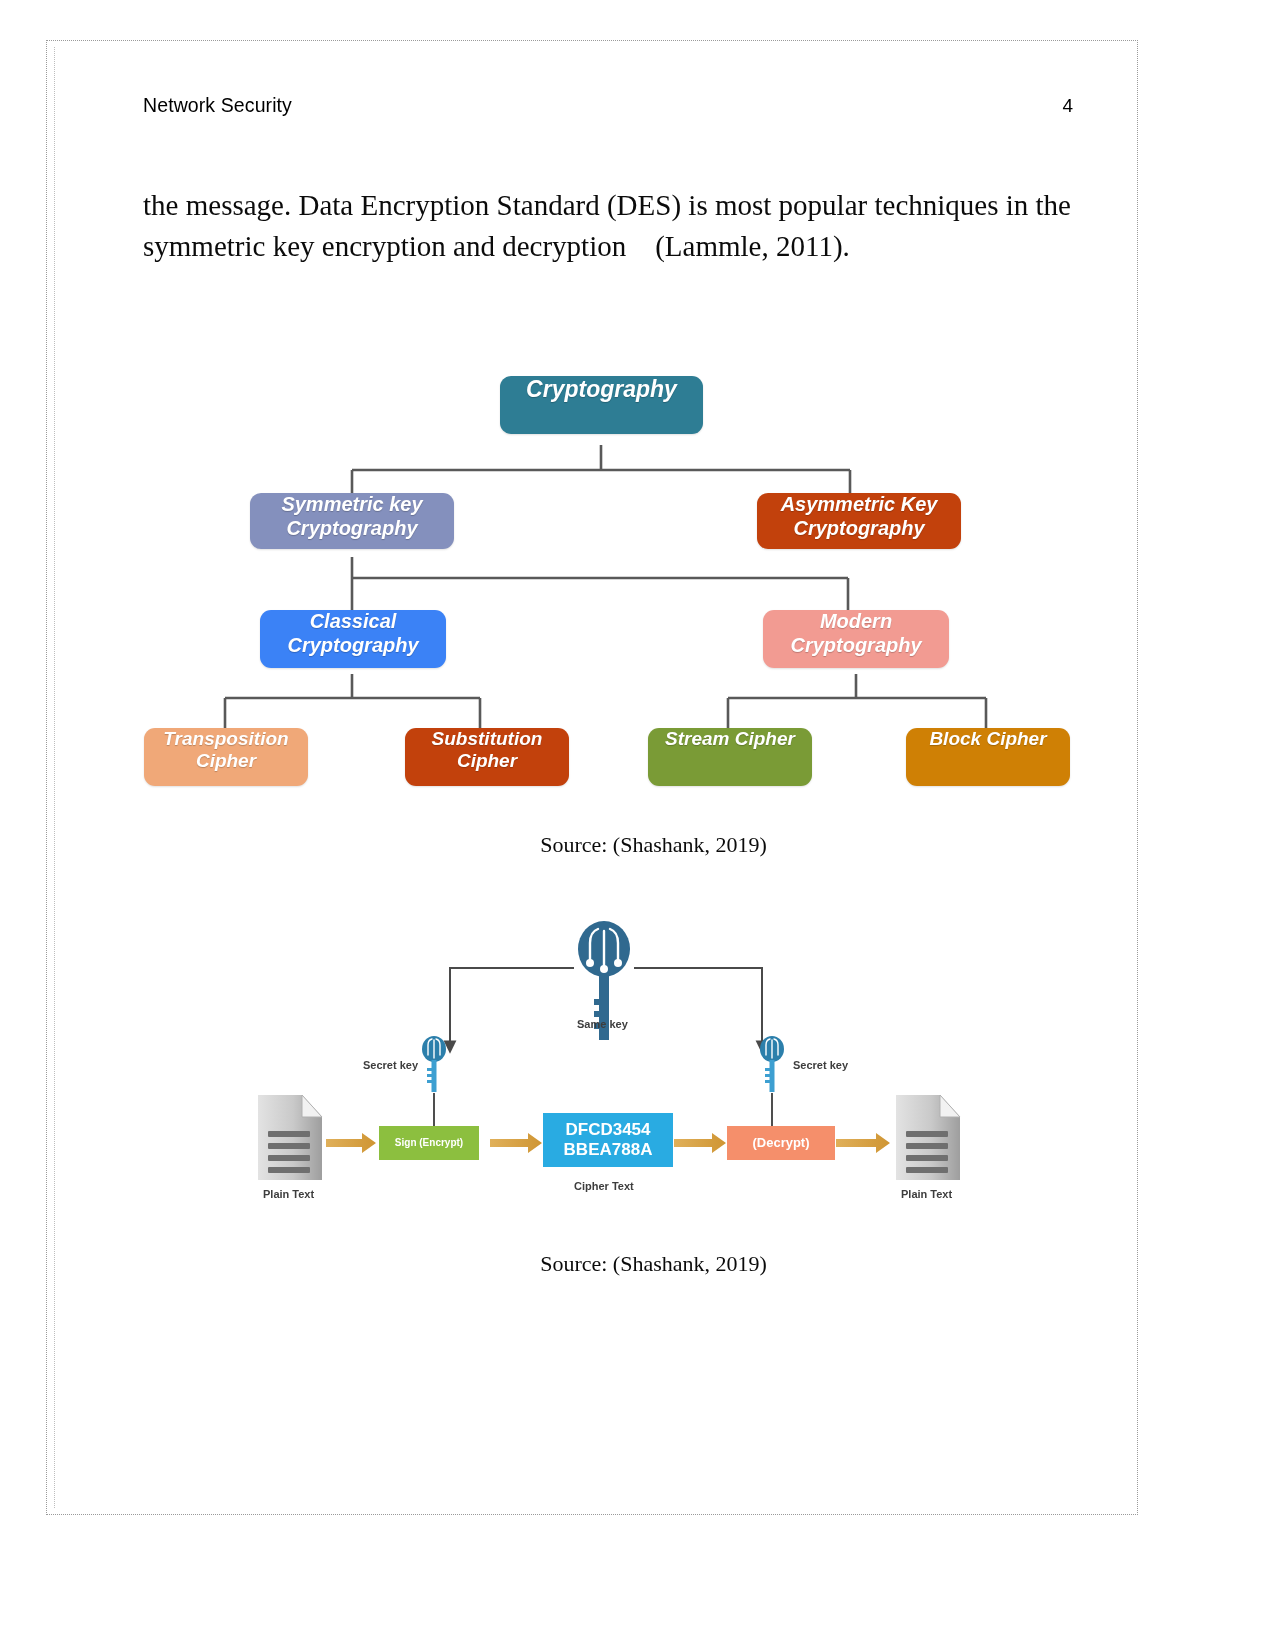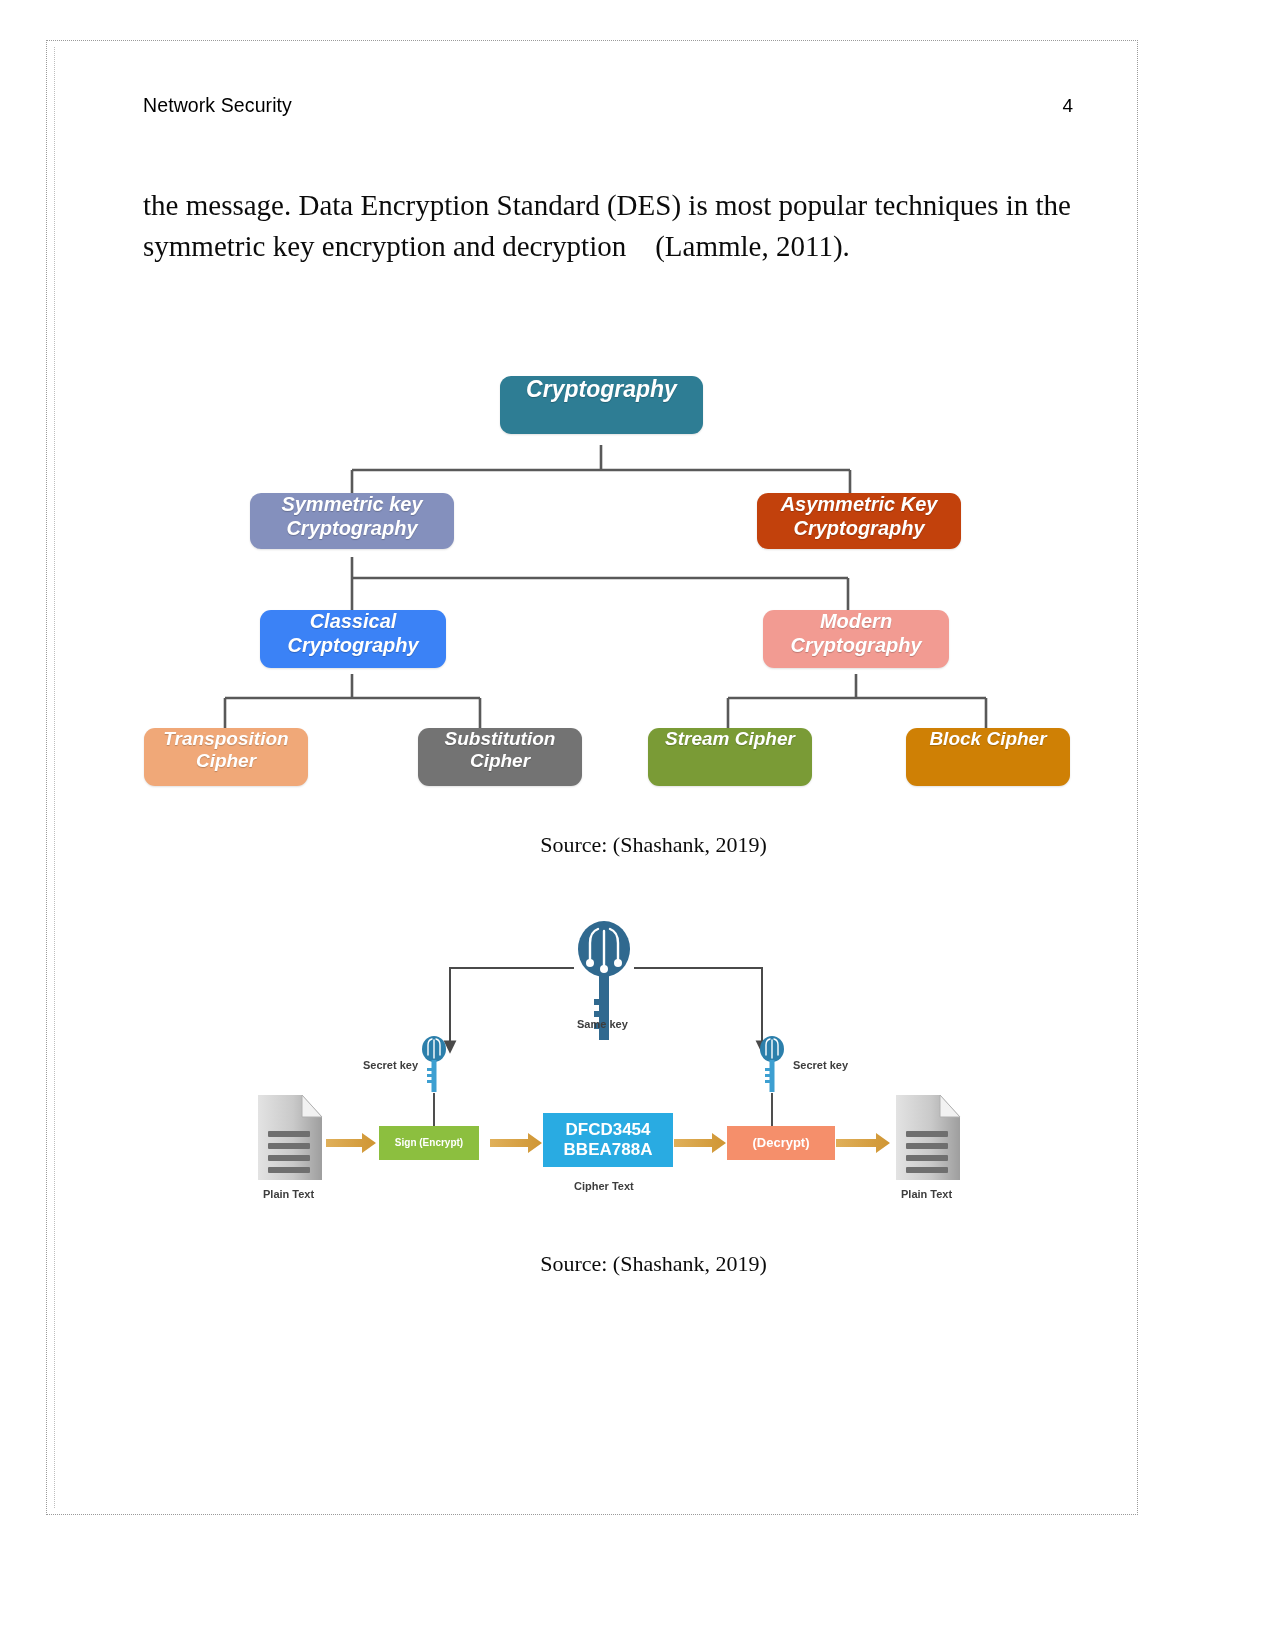--- a/index.html
+++ b/index.html
@@ -220,21 +220,21 @@
   <div class="tree-node" style="left: 633px; top: 250px; width: 186px; height: 58px; font-size: 20px; background: rgb(242, 155, 146);">
     <span style="white-space:pre-line;">Modern
 Cryptography</span>
   </div>
 
   <div class="tree-node" style="left: 14px; top: 368px; width: 164px; height: 58px; font-size: 19px; background: rgb(240, 168, 120);">
     <span style="white-space:pre-line;">Transposition
 Cipher</span>
   </div>
 
-  <div class="tree-node" style="left: 288px; top: 368px; width: 164px; height: 58px; font-size: 19px; background: #737373;">
+  <div class="tree-node" style="left: 275px; top: 368px; width: 164px; height: 58px; font-size: 19px; background: #c2410c;">
     <span style="white-space:pre-line;">Substitution
 Cipher</span>
   </div>
 
   <div class="tree-node" style="left: 776px; top: 368px; width: 164px; height: 58px; font-size: 19px; background: rgb(207, 128, 5);">
     <span style="white-space:pre-line;">Block Cipher</span>
   </div>
 
   <div class="tree-node" style="left: 518px; top: 368px; width: 164px; height: 58px; font-size: 19px; background: rgb(122, 155, 54);">
     <span style="white-space:pre-line;">Stream Cipher</span>

